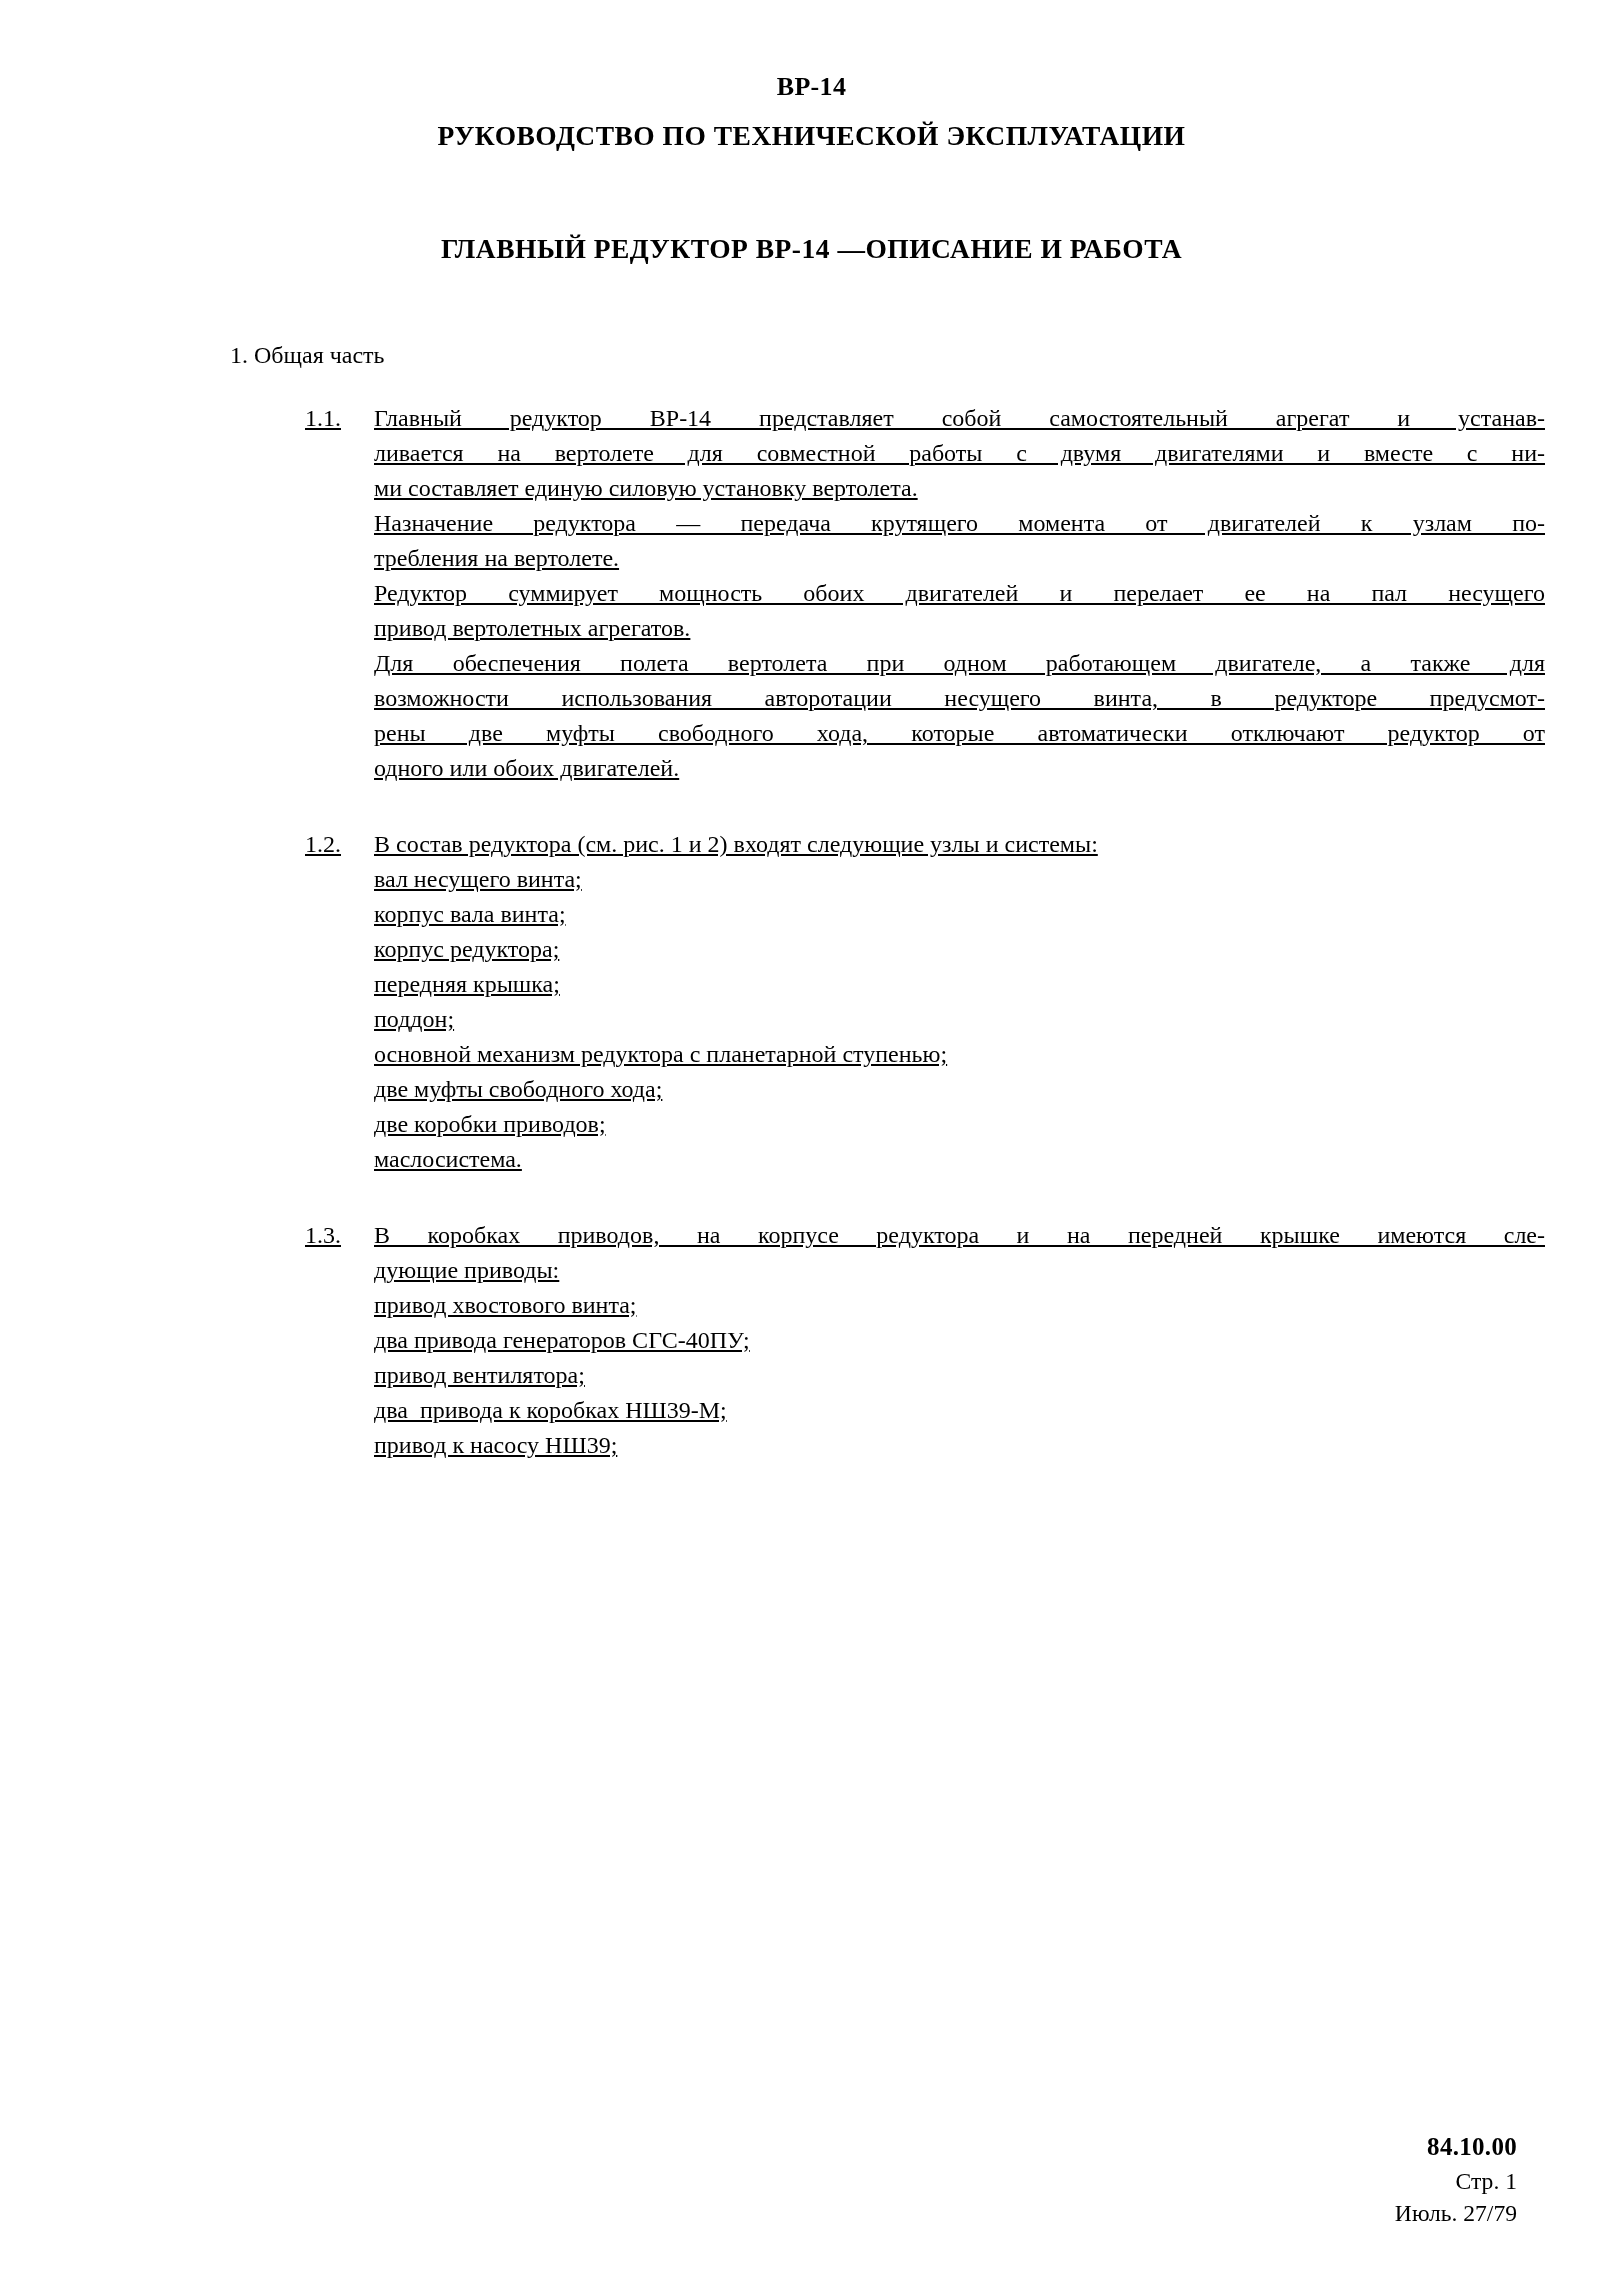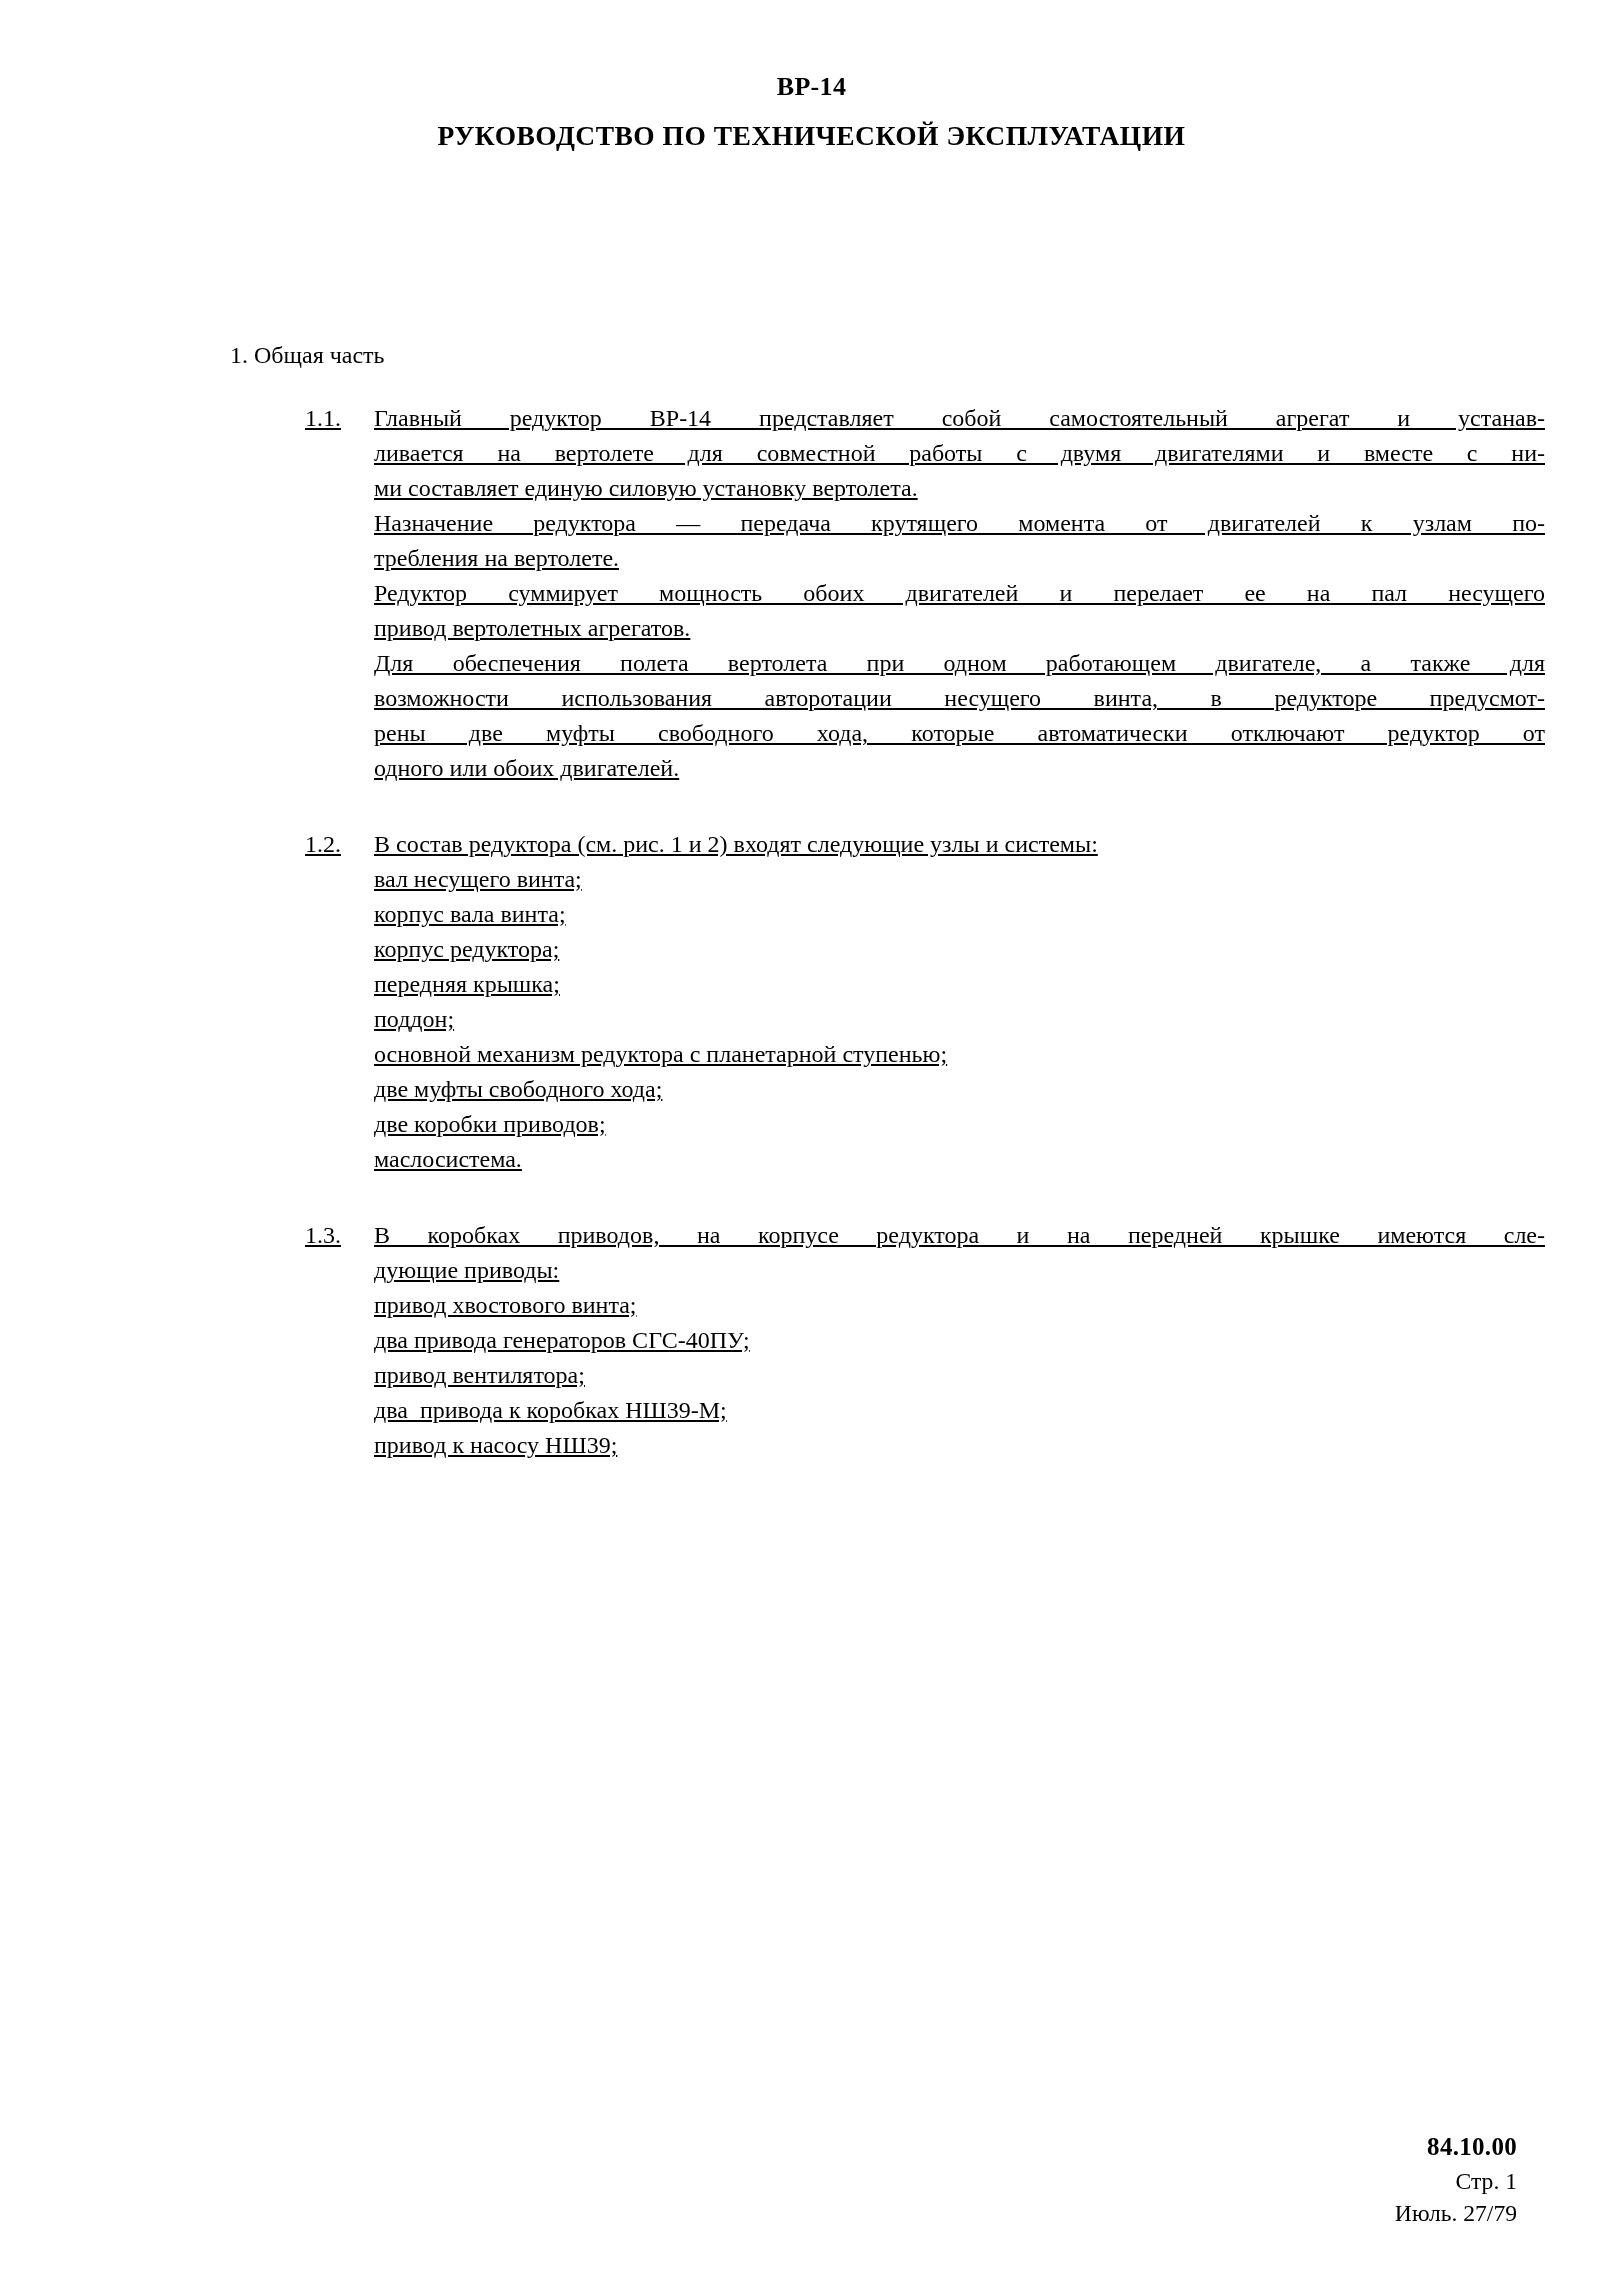--- a/index.html
+++ b/index.html
@@ -127,20 +127,21 @@
 </head>
 <body>
 
 <div class="page">
 
   <div class="doc-header">
     <div class="doc-code">ВР-14</div>
     <div class="doc-manual-title">РУКОВОДСТВО ПО ТЕХНИЧЕСКОЙ ЭКСПЛУАТАЦИИ</div>
   </div>
 
+  <div class="doc-subject-title">ГЛАВНЫЙ РЕДУКТОР ВР-14 —ОПИСАНИЕ И РАБОТА</div>
 
   <div class="body-area">
 
     <div class="section-heading">1. Общая часть</div>
 
     <div class="clause">
       <div class="clause-num">1.1.</div>
       <div class="clause-body">
         <span class="line just">Главный редуктор ВР-14 представляет собой самостоятельный агрегат и устанав-</span>
         <span class="line just">ливается на вертолете для совместной работы с двумя двигателями и вместе с ни-</span>

